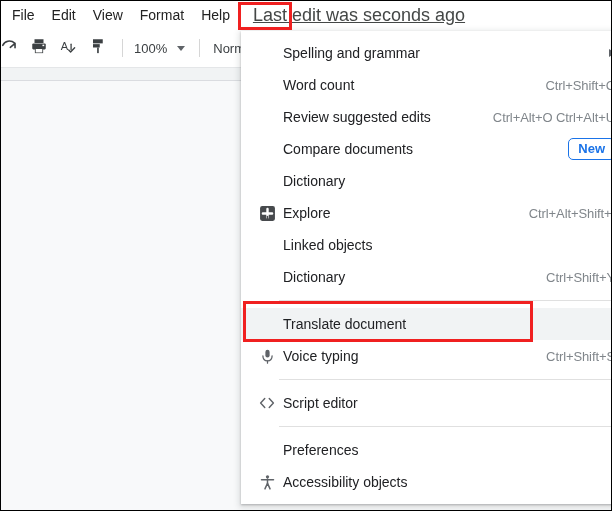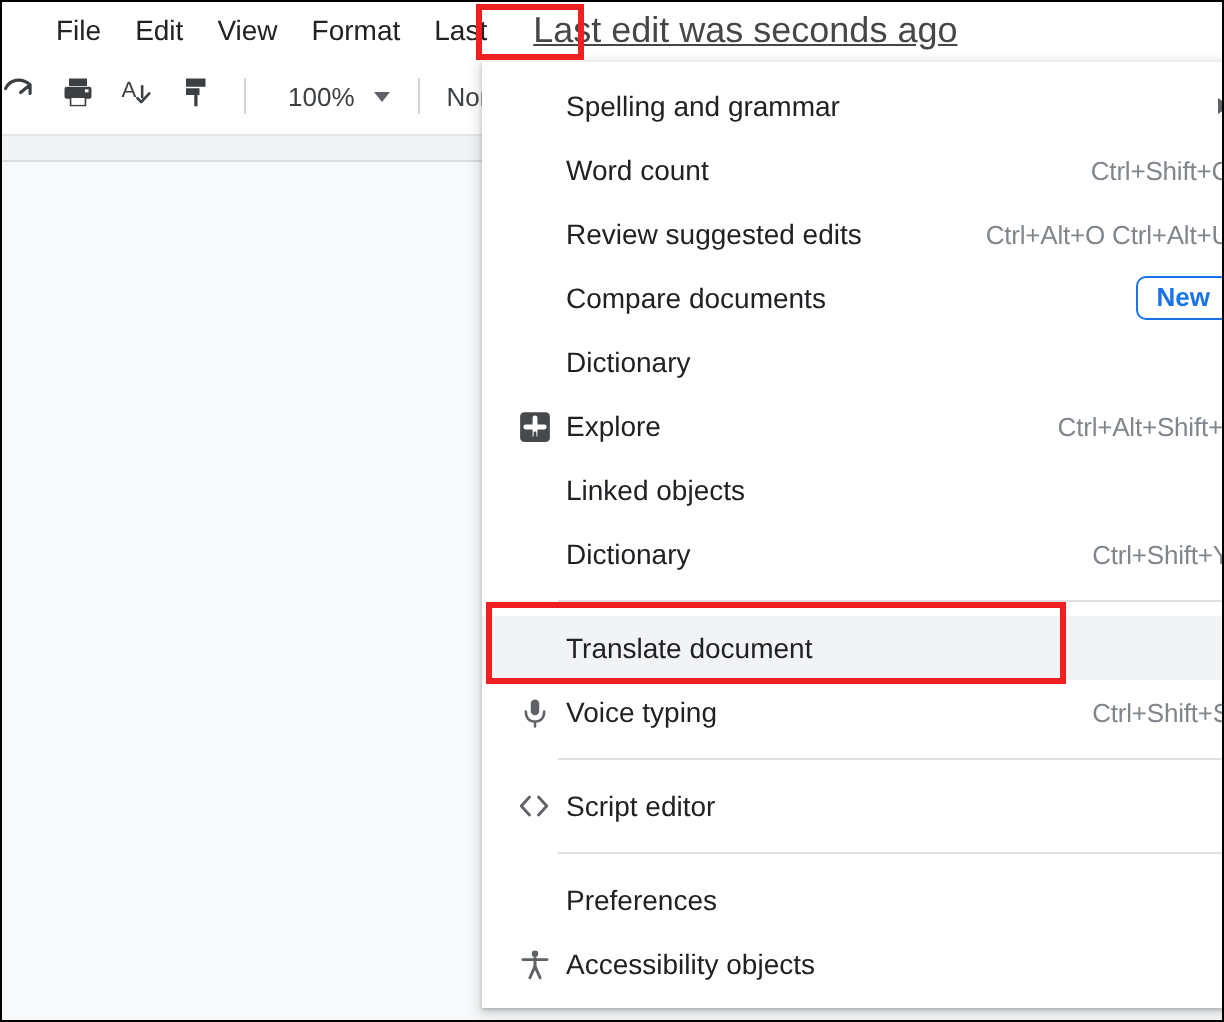--- a/index.html
+++ b/index.html
@@ -25,21 +25,21 @@
   }
 
   
   .menubar {
     position: absolute;
     top: 0; left: 0; right: 0;
     height: 29px;
     background: #ffffff;
     display: flex;
     align-items: center;
-    padding-left: 19px;
+    padding-left: 3px;
     box-sizing: border-box;
     z-index: 5;
   }
   .menubar-item {
     font-size: 14px;
     color: #222222;
     padding: 4px 8px 5px 8px;
     margin-right: 1px;
     line-height: 18px;
     white-space: nowrap;
@@ -225,21 +225,21 @@
 <body>
 
 <div id="app">
 
   <div class="menubar">
     <div id="menubar-items" style="display:flex;align-items:center;">
         <div class="menubar-item">File</div>
         <div class="menubar-item">Edit</div>
         <div class="menubar-item">View</div>
         <div class="menubar-item">Format</div>
-        <div class="menubar-item">Last</div>
+        <div class="menubar-item">Help</div>
       </div>
     <div class="lastedit">Last edit was seconds ago</div>
   </div>
 
   <div class="toolbar">
     <div class="tb-btn" style="margin-left:-6px;">
       <span>
         <svg width="19" height="19" viewBox="0 0 24 24" fill="none">
           <path d="M19 8 L13 13 M19 8 L19 13.5 M19 8 C13 3 6 5 3.5 10.5" stroke="#3c4043" stroke-width="2" stroke-linecap="round" stroke-linejoin="round"></path>
         </svg>
@@ -268,21 +268,21 @@
     <div class="tb-btn">
       <span>
         <svg width="18" height="18" viewBox="0 0 24 24">
           <rect x="4" y="3" width="13" height="5.5" fill="#3c4043"></rect>
           <rect x="4" y="9.5" width="9" height="4.5" fill="#3c4043"></rect>
           <rect x="9.5" y="14" width="2.2" height="7.5" fill="#3c4043"></rect>
         </svg>
       </span>
     </div>
     <div class="tb-sep"></div>
-    <div class="zoom-box" style="margin-left:10px;">
+    <div class="zoom-box" style="margin-left:0;">
       <span class="zoom-val">100%</span>
       <span class="caret-dn"></span>
     </div>
     <div class="tb-sep" style="margin-left:10px;"></div>
     <div class="style-box">
       <span>Normal</span>
     </div>
   </div>
 
   <div class="ruler"></div>

